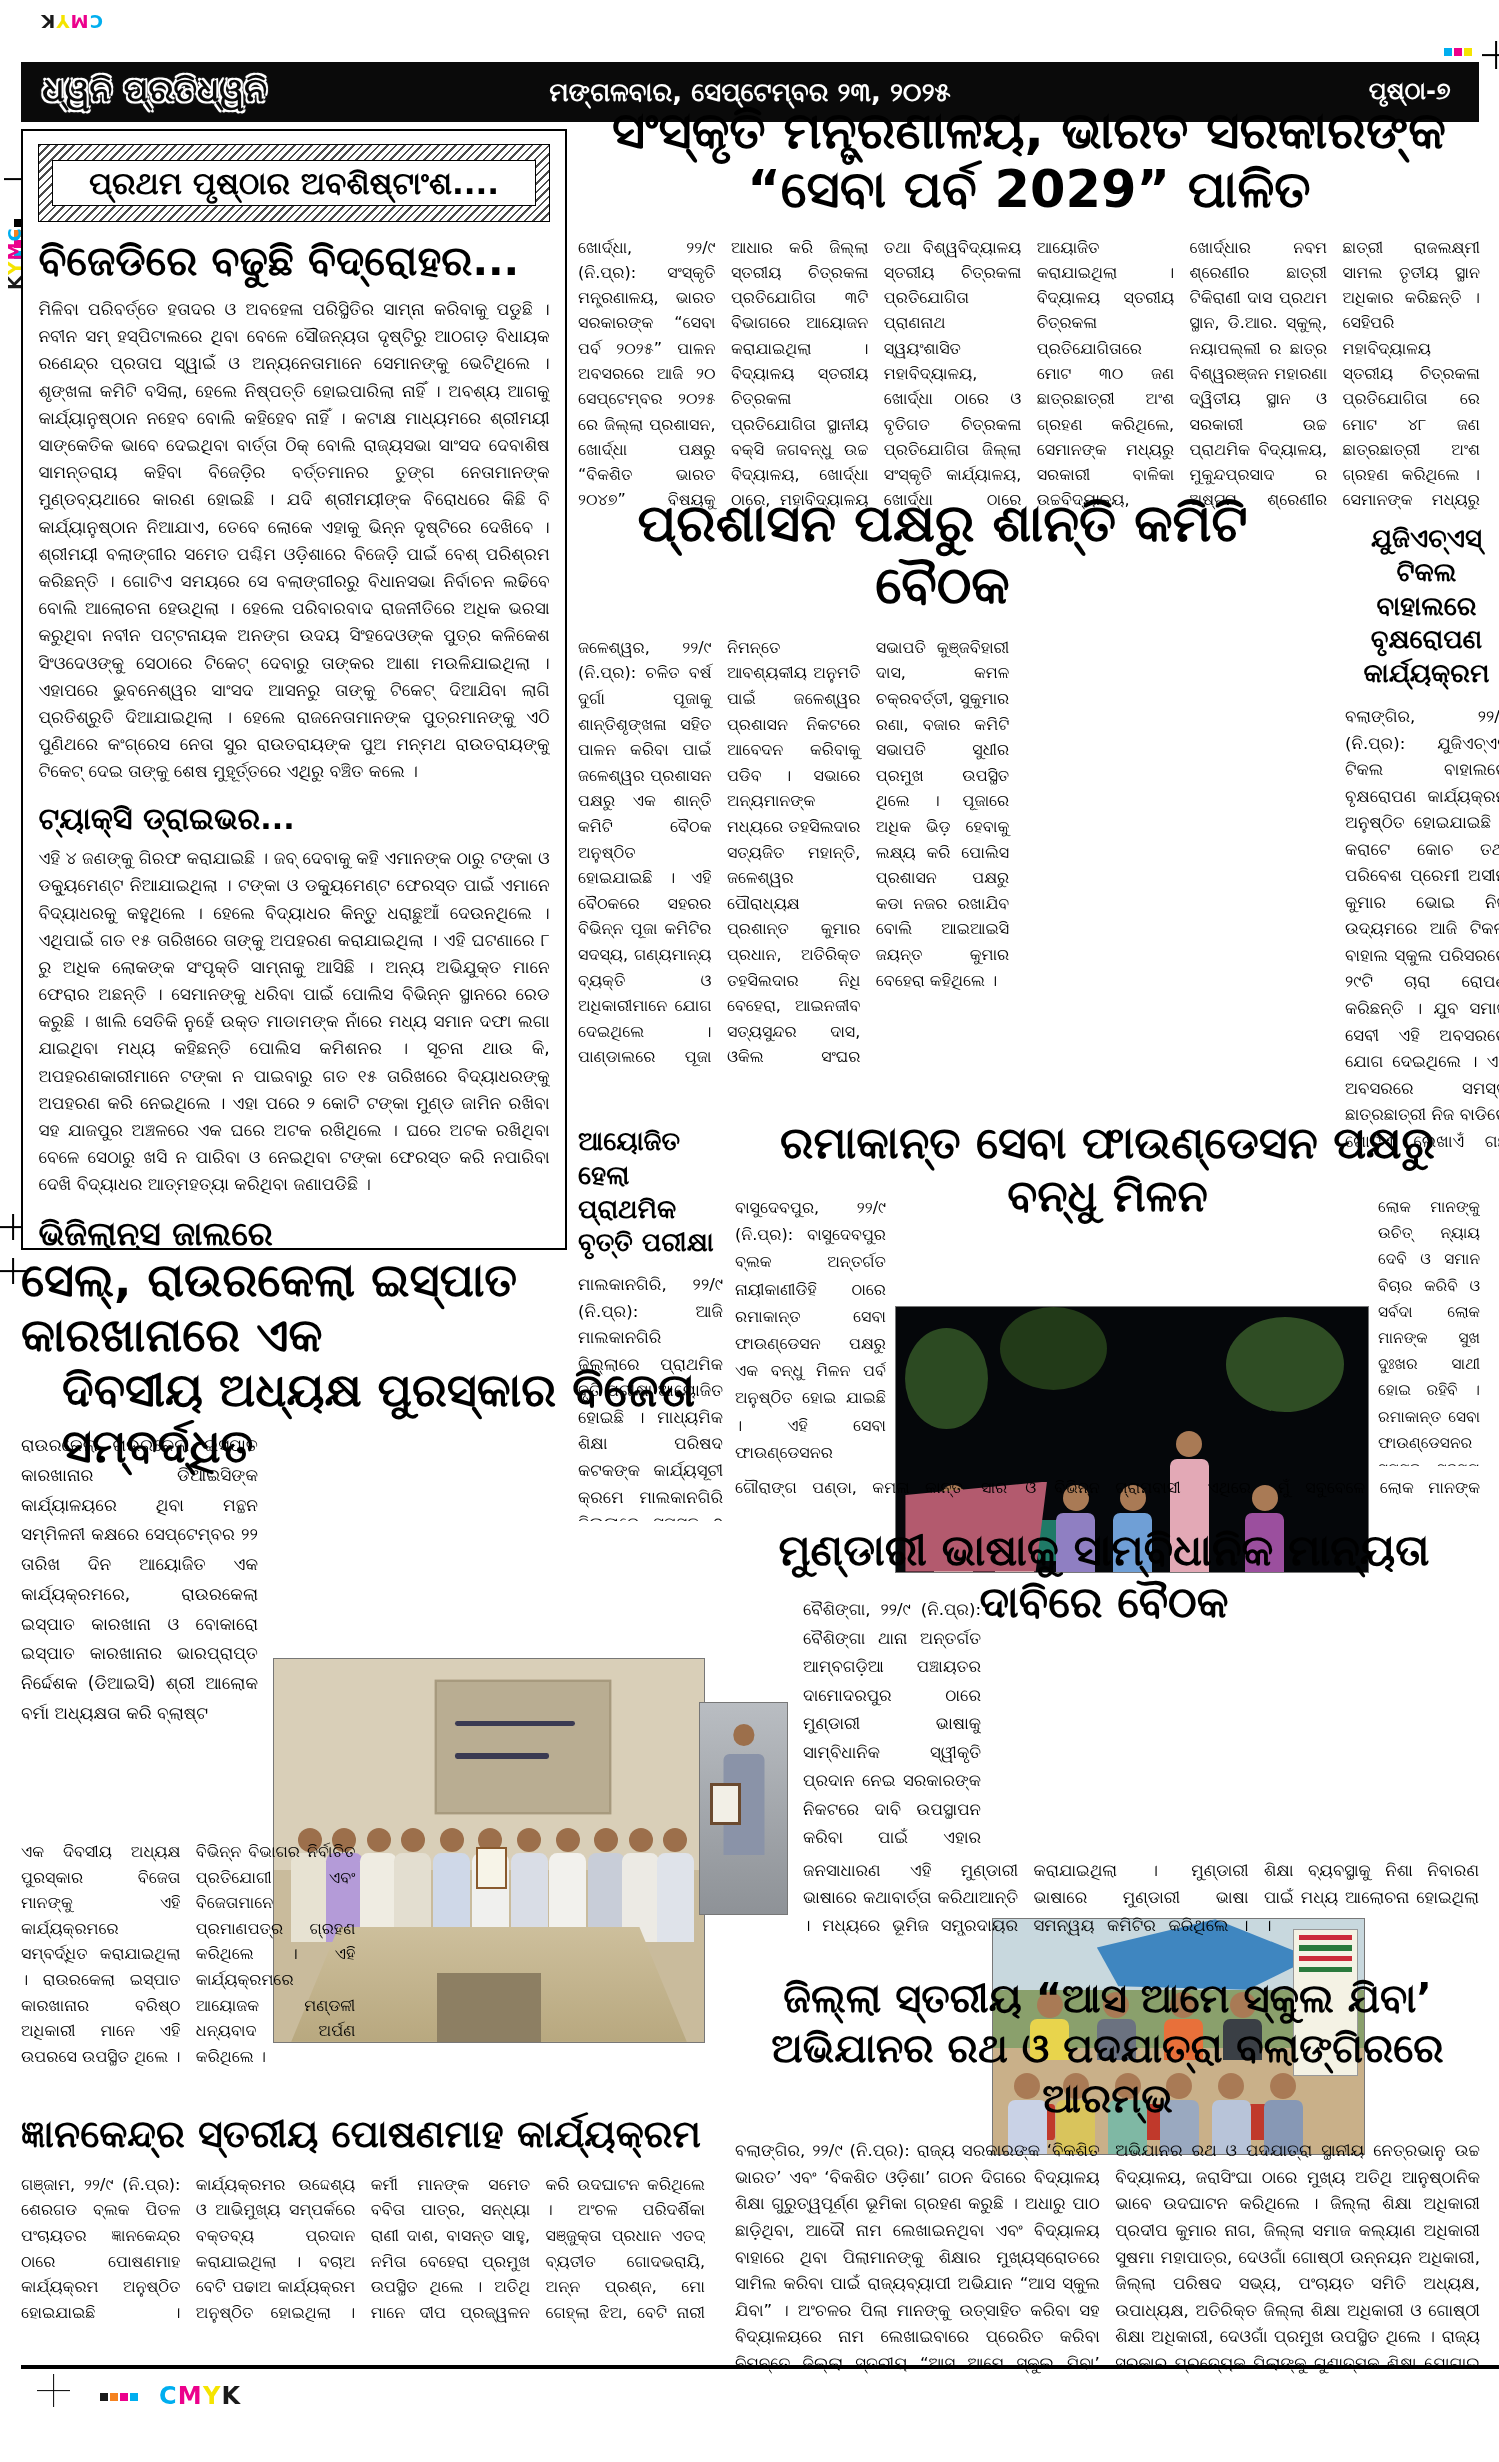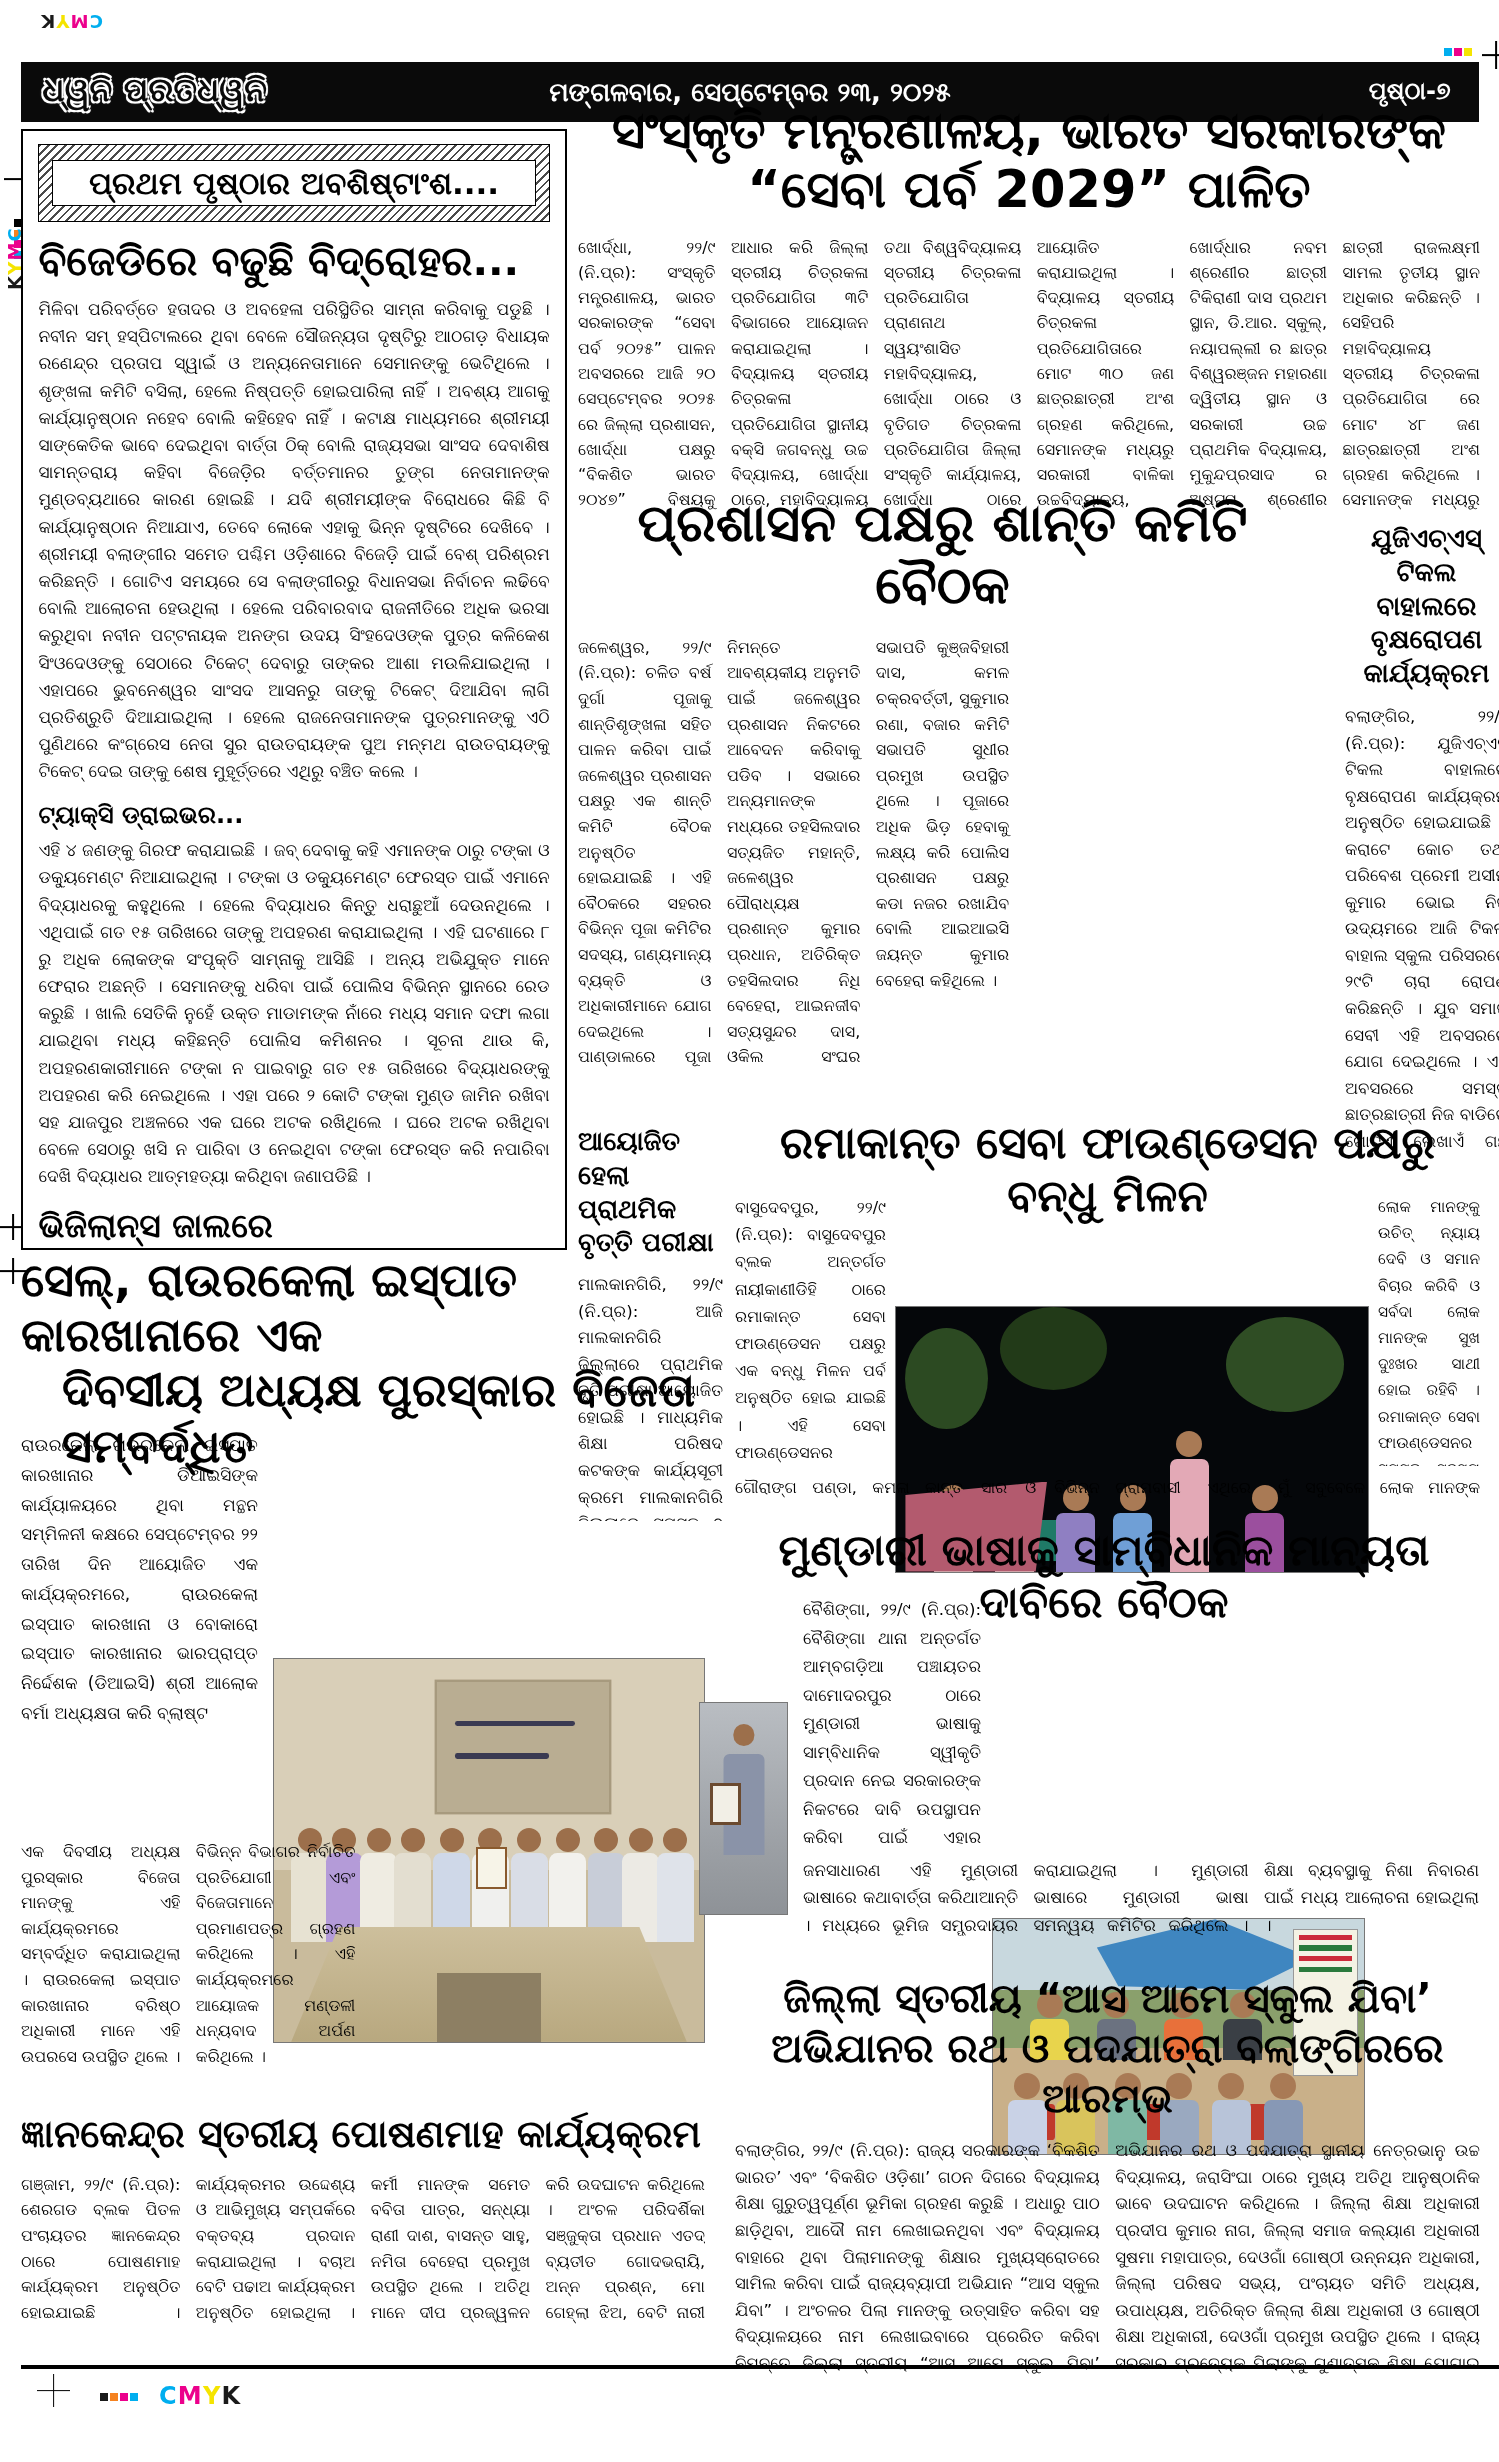--- a/index.html
+++ b/index.html
@@ -99,21 +99,21 @@
   <div class="masthead-date" style="margin:0 auto;">ମଙ୍ଗଳବାର, ସେପ୍ଟେମ୍ବର ୨୩, ୨୦୨୫</div>
   <div class="masthead-page" style="position:absolute;right:28.4px;top:15.4px;">ପୃଷ୍ଠା-୭</div>
 </div>
 
 <div class="abs front-box" style="left:21px;top:129px;width:546px;height:1121px;">
   <div class="hatch">
     <div class="hatch-inner">ପ୍ରଥମ ପୃଷ୍ଠାର ଅବଶିଷ୍ଟାଂଶ....</div>
   </div>
   <div class="hl" style="font-size:41px;margin:15.4px 0 10.7px;">ବିଜେଡିରେ ବଢୁଛି ବିଦ୍ରୋହର...</div>
   <div class="body-text" style="font-size:17px;">ମିଳିବା ପରିବର୍ତ୍ତେ ହତାଦର ଓ ଅବହେଳା ପରିସ୍ଥିତିର ସାମ୍ନା କରିବାକୁ ପଡୁଛି । ନବୀନ ସମ୍ ହସ୍ପିଟାଲରେ ଥିବା ବେଳେ ସୌଜନ୍ୟତା ଦୃଷ୍ଟିରୁ ଆଠଗଡ଼ ବିଧାୟକ ରଣେନ୍ଦ୍ର ପ୍ରତାପ ସ୍ୱାଇଁ ଓ ଅନ୍ୟନେତାମାନେ ସେମାନଙ୍କୁ ଭେଟିଥିଲେ । ଶୃଙ୍ଖଳା କମିଟି ବସିଲା, ହେଲେ ନିଷ୍ପତ୍ତି ହୋଇପାରିଲା ନାହିଁ । ଅବଶ୍ୟ ଆଗକୁ କାର୍ଯ୍ୟାନୁଷ୍ଠାନ ନହେବ ବୋଲି କହିହେବ ନାହିଁ । କଟାକ୍ଷ ମାଧ୍ୟମରେ ଶ୍ରୀମୟୀ ସାଙ୍କେତିକ ଭାବେ ଦେଇଥିବା ବାର୍ତ୍ତା ଠିକ୍ ବୋଲି ରାଜ୍ୟସଭା ସାଂସଦ ଦେବାଶିଷ ସାମନ୍ତରାୟ କହିବା ବିଜେଡ଼ିର ବର୍ତ୍ତମାନର ତୁଙ୍ଗ ନେତାମାନଙ୍କ ମୁଣ୍ଡବ୍ୟଥାରେ କାରଣ ହୋଇଛି । ଯଦି ଶ୍ରୀମୟୀଙ୍କ ବିରୋଧରେ କିଛି ବି କାର୍ଯ୍ୟାନୁଷ୍ଠାନ ନିଆଯାଏ, ତେବେ ଲୋକେ ଏହାକୁ ଭିନ୍ନ ଦୃଷ୍ଟିରେ ଦେଖିବେ । ଶ୍ରୀମୟୀ ବଲାଙ୍ଗୀର ସମେତ ପଶ୍ଚିମ ଓଡ଼ିଶାରେ ବିଜେଡ଼ି ପାଇଁ ବେଶ୍ ପରିଶ୍ରମ କରିଛନ୍ତି । ଗୋଟିଏ ସମୟରେ ସେ ବଲାଙ୍ଗୀରରୁ ବିଧାନସଭା ନିର୍ବାଚନ ଲଢିବେ ବୋଲି ଆଲୋଚନା ହେଉଥିଲା । ହେଲେ ପରିବାରବାଦ ରାଜନୀତିରେ ଅଧିକ ଭରସା କରୁଥିବା ନବୀନ ପଟ୍ଟନାୟକ ଅନଙ୍ଗ ଉଦୟ ସିଂହଦେଓଙ୍କ ପୁତ୍ର କଳିକେଶ ସିଂଓଦେଓଙ୍କୁ ସେଠାରେ ଟିକେଟ୍ ଦେବାରୁ ତାଙ୍କର ଆଶା ମଉଳିଯାଇଥିଲା । ଏହାପରେ ଭୁବନେଶ୍ୱର ସାଂସଦ ଆସନରୁ ତାଙ୍କୁ ଟିକେଟ୍ ଦିଆଯିବା ଲାଗି ପ୍ରତିଶ୍ରୁତି ଦିଆଯାଇଥିଲା । ହେଲେ ରାଜନେତାମାନଙ୍କ ପୁତ୍ରମାନଙ୍କୁ ଏଠି ପୁଣିଥରେ କଂଗ୍ରେସ ନେତା ସୁର ରାଉତରାୟଙ୍କ ପୁଅ ମନ୍ମଥ ରାଉତରାୟଙ୍କୁ ଟିକେଟ୍ ଦେଇ ତାଙ୍କୁ ଶେଷ ମୁହୂର୍ତ୍ତରେ ଏଥିରୁ ବଞ୍ଚିତ କଲେ ।</div>
-  <div class="hl" style="font-size:24px;margin:15.4px 0 8.3px;">ଟ୍ୟାକ୍ସି ଡ୍ରାଇଭର...</div>
+  <div class="hl" style="font-size:30px;margin:15.4px 0 8.3px;">ଟ୍ୟାକ୍ସି ଡ୍ରାଇଭର...</div>
   <div class="body-text" style="font-size:17px;">ଏହି ୪ ଜଣଙ୍କୁ ଗିରଫ କରାଯାଇଛି । ଜବ୍ ଦେବାକୁ କହି ଏମାନଙ୍କ ଠାରୁ ଟଙ୍କା ଓ ଡକ୍ୟୁମେଣ୍ଟ ନିଆଯାଇଥିଲା । ଟଙ୍କା ଓ ଡକ୍ୟୁମେଣ୍ଟ ଫେରସ୍ତ ପାଇଁ ଏମାନେ ବିଦ୍ୟାଧରକୁ କହୁଥିଲେ । ହେଲେ ବିଦ୍ୟାଧର କିନ୍ତୁ ଧରାଛୁଆଁ ଦେଉନଥିଲେ । ଏଥିପାଇଁ ଗତ ୧୫ ତାରିଖରେ ତାଙ୍କୁ ଅପହରଣ କରାଯାଇଥିଲା । ଏହି ଘଟଣାରେ ୮ ରୁ ଅଧିକ ଲୋକଙ୍କ ସଂପୃକ୍ତି ସାମ୍ନାକୁ ଆସିଛି । ଅନ୍ୟ ଅଭିଯୁକ୍ତ ମାନେ ଫେରାର ଅଛନ୍ତି । ସେମାନଙ୍କୁ ଧରିବା ପାଇଁ ପୋଲିସ ବିଭିନ୍ନ ସ୍ଥାନରେ ରେଡ କରୁଛି । ଖାଲି ସେତିକି ନୁହେଁ ଉକ୍ତ ମାଡାମଙ୍କ ନାଁରେ ମଧ୍ୟ ସମାନ ଦଫା ଲଗା ଯାଇଥିବା ମଧ୍ୟ କହିଛନ୍ତି ପୋଲିସ କମିଶନର । ସୂଚନା ଥାଉ କି, ଅପହରଣକାରୀମାନେ ଟଙ୍କା ନ ପାଇବାରୁ ଗତ ୧୫ ତାରିଖରେ ବିଦ୍ୟାଧରଙ୍କୁ ଅପହରଣ କରି ନେଇଥିଲେ । ଏହା ପରେ ୨ କୋଟି ଟଙ୍କା ମୁଣ୍ଡ ଜାମିନ ରଖିବା ସହ ଯାଜପୁର ଅଞ୍ଚଳରେ ଏକ ଘରେ ଅଟକ ରଖିଥିଲେ । ଘରେ ଅଟକ ରଖିଥିବା ବେଳେ ସେଠାରୁ ଖସି ନ ପାରିବା ଓ ନେଇଥିବା ଟଙ୍କା ଫେରସ୍ତ କରି ନପାରିବା ଦେଖି ବିଦ୍ୟାଧର ଆତ୍ମହତ୍ୟା କରିଥିବା ଜଣାପଡିଛି ।</div>
   <div class="hl" style="font-size:33px;margin:15.4px 0 8.3px;">ଭିଜିଲାନ୍ସ ଜାଲରେ</div>
 
 </div>
 
 <div class="abs" style="left:578px;top:102px;width:902px;height:384px;">
   <div class="hl center" style="font-size:51px;line-height:1.15;">ସଂସ୍କୃତି ମନ୍ତ୍ରଣାଳୟ, ଭାରତ ସରକାରଙ୍କ “ସେବା ପର୍ବ 2029” ପାଳିତ</div>
   <div class="body-text cols" style="column-count:6;height:296px;margin-top:15.4px;font-size:16px;line-height:1.58;">
     <b class="byline">ଖୋର୍ଦ୍ଧା, ୨୨/୯ (ନି.ପ୍ର):</b>
     <span>ସଂସ୍କୃତି ମନ୍ତ୍ରଣାଳୟ, ଭାରତ ସରକାରଙ୍କ “ସେବା ପର୍ବ ୨୦୨୫” ପାଳନ ଅବସରରେ ଆଜି ୨୦ ସେପ୍ଟେମ୍ବର ୨୦୨୫ ରେ ଜିଲ୍ଲା ପ୍ରଶାସନ, ଖୋର୍ଦ୍ଧା ପକ୍ଷରୁ “ବିକଶିତ ଭାରତ ୨୦୪୭” ବିଷୟକୁ ଆଧାର କରି ଜିଲ୍ଲା ସ୍ତରୀୟ ଚିତ୍ରକଳା ପ୍ରତିଯୋଗିତା ୩ଟି ବିଭାଗରେ ଆୟୋଜନ କରାଯାଇଥିଲା । ବିଦ୍ୟାଳୟ ସ୍ତରୀୟ ଚିତ୍ରକଳା ପ୍ରତିଯୋଗିତା ସ୍ଥାନୀୟ ବକ୍ସି ଜଗବନ୍ଧୁ ଉଚ୍ଚ ବିଦ୍ୟାଳୟ, ଖୋର୍ଦ୍ଧା ଠାରେ, ମହାବିଦ୍ୟାଳୟ ତଥା ବିଶ୍ୱବିଦ୍ୟାଳୟ ସ୍ତରୀୟ ଚିତ୍ରକଳା ପ୍ରତିଯୋଗିତା ପ୍ରାଣନାଥ ସ୍ୱୟଂଶାସିତ ମହାବିଦ୍ୟାଳୟ, ଖୋର୍ଦ୍ଧା ଠାରେ ଓ ବୃତିଗତ ଚିତ୍ରକଳା ପ୍ରତିଯୋଗିତା ଜିଲ୍ଲା ସଂସ୍କୃତି କାର୍ଯ୍ୟାଳୟ, ଖୋର୍ଦ୍ଧା ଠାରେ ଆୟୋଜିତ କରାଯାଇଥିଲା । ବିଦ୍ୟାଳୟ ସ୍ତରୀୟ ଚିତ୍ରକଳା ପ୍ରତିଯୋଗିତାରେ ମୋଟ ୩୦ ଜଣ ଛାତ୍ରଛାତ୍ରୀ ଅଂଶ ଗ୍ରହଣ କରିଥିଲେ, ସେମାନଙ୍କ ମଧ୍ୟରୁ ସରକାରୀ ବାଳିକା ଉଚ୍ଚବିଦ୍ୟାଳୟ, ଖୋର୍ଦ୍ଧାର ନବମ ଶ୍ରେଣୀର ଛାତ୍ରୀ ଟିକିରାଣୀ ଦାସ ପ୍ରଥମ ସ୍ଥାନ, ଡି.ଆର. ସ୍କୁଲ୍, ନୟାପଲ୍ଲୀ ର ଛାତ୍ର ବିଶ୍ୱରଞ୍ଜନ ମହାରଣା ଦ୍ୱିତୀୟ ସ୍ଥାନ ଓ ସରକାରୀ ଉଚ୍ଚ ପ୍ରାଥମିକ ବିଦ୍ୟାଳୟ, ମୁକୁନ୍ଦପ୍ରସାଦ ର ଅଷ୍ଟମ ଶ୍ରେଣୀର ଛାତ୍ରୀ ରାଜଲକ୍ଷ୍ମୀ ସାମଲ ତୃତୀୟ ସ୍ଥାନ ଅଧିକାର କରିଛନ୍ତି । ସେହିପରି ମହାବିଦ୍ୟାଳୟ ସ୍ତରୀୟ ଚିତ୍ରକଳା ପ୍ରତିଯୋଗିତା ରେ ମୋଟ ୪୮ ଜଣ ଛାତ୍ରଛାତ୍ରୀ ଅଂଶ ଗ୍ରହଣ କରିଥିଲେ । ସେମାନଙ୍କ ମଧ୍ୟରୁ ଧଉଳି ଚାରୁ ଓ କାରୁ କଳା ମହାବିଦ୍ୟାଳୟ, ଭୁବନେଶ୍ୱରର ଛାତ୍ର କି.ଅମନ ରାଓ ଦ୍ୱିତୀୟ ସ୍ଥାନ ଏବଂ ମଧୁଇ ଜଣ ଯଥା ଧଉଳି ଚାରୁ ଓ କାରୁ କଳା ମହାବିଦ୍ୟାଳୟ ର ଛାତ୍ର ପ୍ରକାଶ ପରିଡା ଓ କମଳକ୍ଷ ନେହେରୁ ମହିଳା ମହାବିଦ୍ୟାଳୟ, ଭୁବନେଶ୍ୱର ର ଛାତ୍ରୀ କଲ୍ୟାଣୀ ସାହୁ ମିଳିତ ଭାବେ ତୃତୀୟ ସ୍ଥାନ ଅଧିକାର କରିଛନ୍ତି । ସେହିପରି ଜିଲ୍ଲା ସଂସ୍କୃତି କାର୍ଯ୍ୟାଳୟ ଠାରେ ଅନୁଷ୍ଠିତ ହୋଇଥିବା ବୃତିଗତ ଚିତ୍ରକଳା ପ୍ରତିଯୋଗିତାରେ ମୋଟ ୧୦ ଜଣ ଚିତ୍ରଶିଳ୍ପୀ ଅଂଶ ଗ୍ରହଣ କରିଥିଲେ, ସେମାନଙ୍କ ମଧ୍ୟରୁ ସ୍ଥାନୀୟ ପୋଷ୍ଟ ଅଫିସ ଲେନ, ଖୋର୍ଦ୍ଧା ର ଅନୁପମ ମହାନ୍ତି ପ୍ରଥମ ସ୍ଥାନ, ସହିଦ ଲକ୍ଷ୍ମଣ ନାୟକ ବେହେରା ସାହି, ଆଇ.ଆର.ସି. ଭିଲେଜ, ନୟାପଲ୍ଲୀ, ଭୁବନେଶ୍ୱରର ବିଜୟ କୁମାର ମଲ୍ଲିକ ଦ୍ୱିତୀୟ ସ୍ଥାନ ଓ ସ୍ଥାନୀୟ ଜଗାଡସିଂହ, ଉପରସାହି, ଖୋର୍ଦ୍ଧାର ଲଳାଟ କିଶୋର ପ୍ରଧାନ ତୃତୀୟ ସ୍ଥାନ ଅଧିକାର କରିଛନ୍ତି ।</span>

